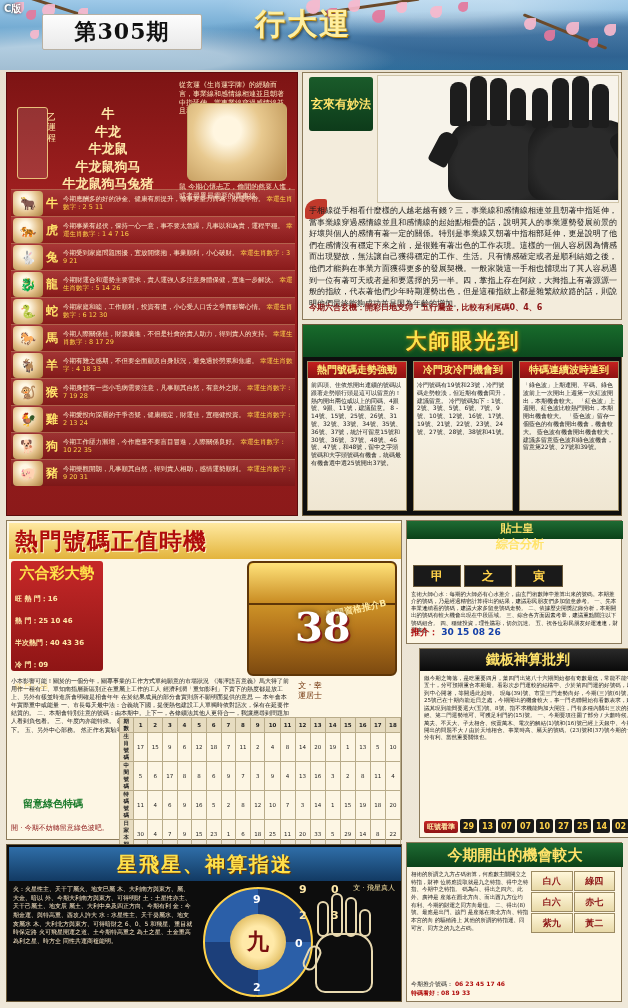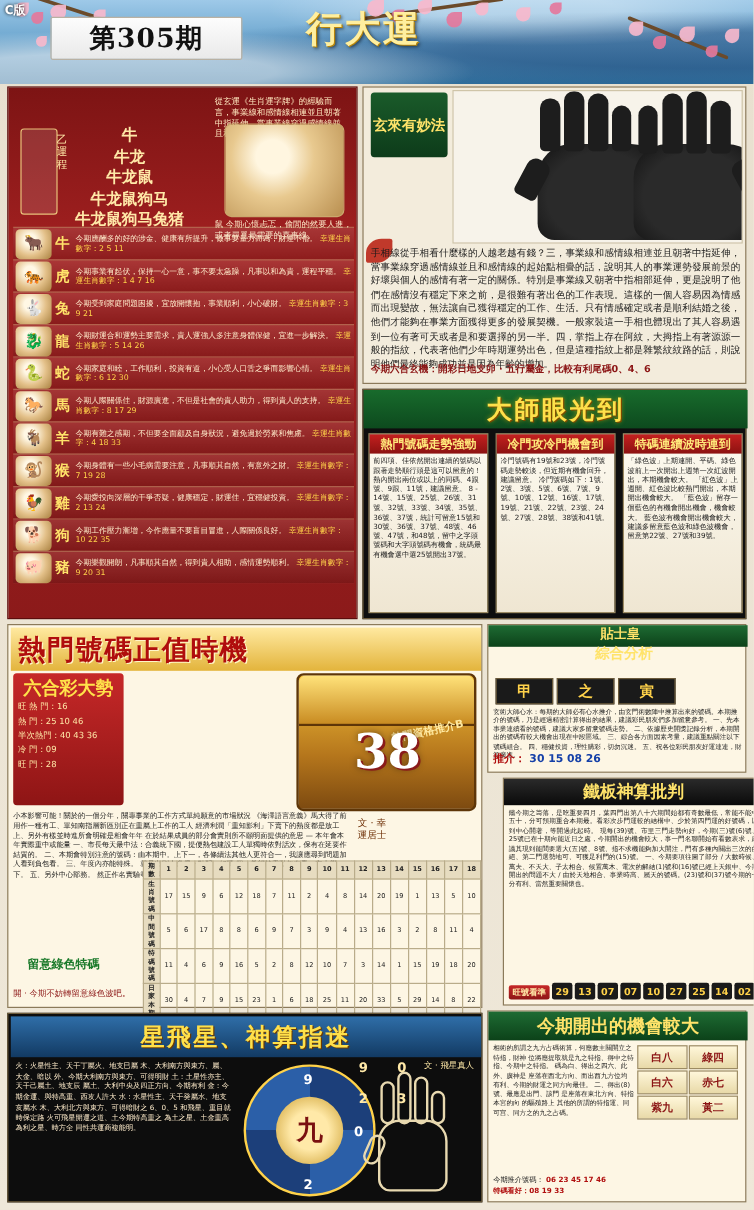--- a/index.html
+++ b/index.html
@@ -211,21 +211,21 @@
   .tr-label {
     position:absolute; right:8px; top:40px; font-size:9px; color:#ffe9a0; font-weight:bold;
     transform: rotate(-12deg);
   }
   .hot-left {
     position:absolute; left:4px; top:40px; width:92px; height:110px;
     background: linear-gradient(180deg,#c62828,#8e1515);
     border-radius:3px; color:#ffe9a8; padding:4px;
   }
   .hl-title { font-size:15px; font-weight:bold; color:#ffe34a; text-align:center; line-height:1.1; }
-  .hl-row { font-size:7px; margin-top:2px; }
+  .hl-row { font-size:7px; margin-top:12px;font-weight:bold; }
   .hot-body {
     position:absolute; left:4px; top:156px; width:280px; font-size:6px; line-height:1.35; color:#1a1a1a;
   }
   .hot-sign {
     position:absolute; left:290px; top:160px; width:26px; font-size:8px; color:#6b2b00; line-height:1.2; text-align:center;
   }
   .tbl-wrap { position:absolute; left:112px; top:196px; width:282px; }
   table.num-tbl { border-collapse: collapse; font-size:5.5px; }
   table.num-tbl td { border:1px solid #b9ac8a; padding:0 1px; text-align:center; height:9px; color:#222; }
   table.num-tbl td.hd { background:#e7dcc0; font-weight:bold; width:22px; }

